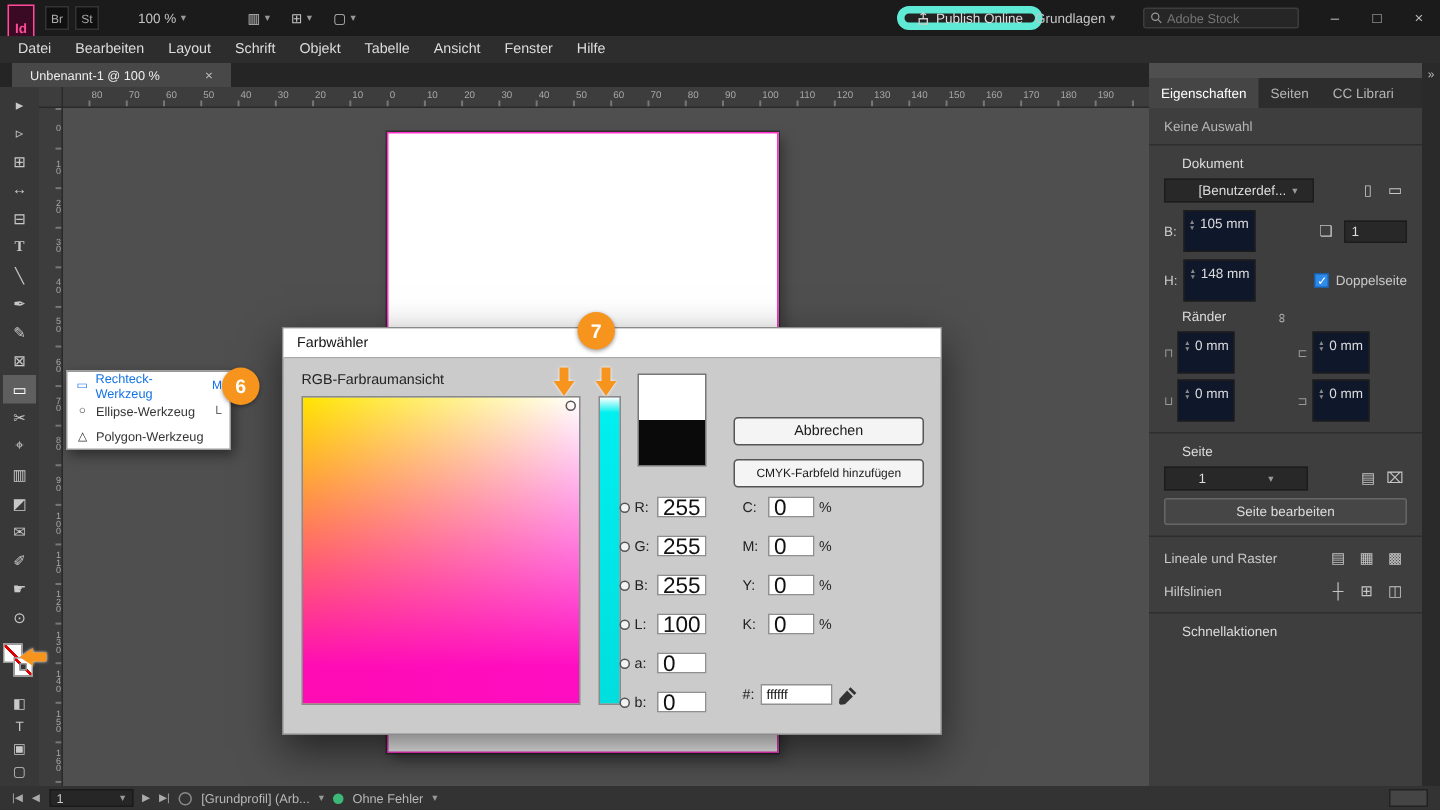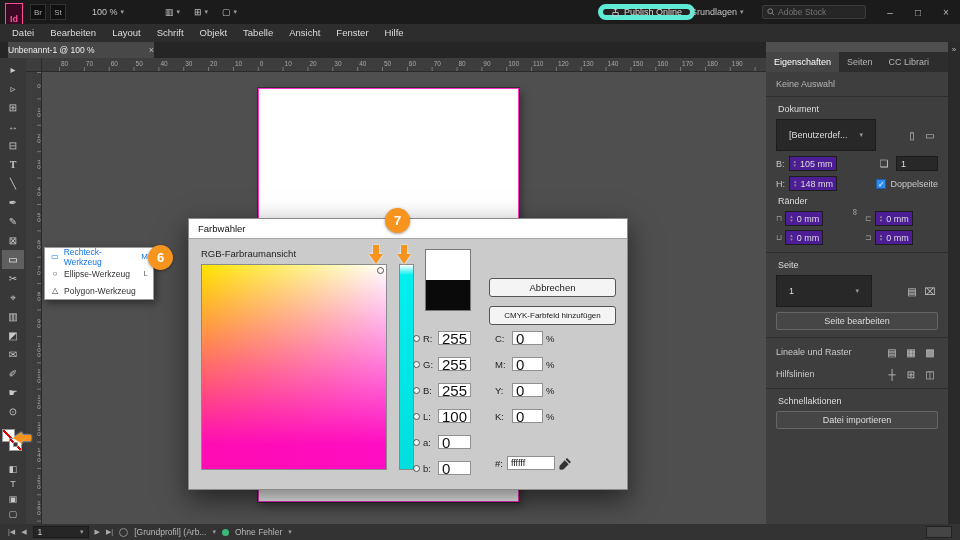--- a/index.html
+++ b/index.html
@@ -27,21 +27,21 @@
            color:#bbb;font-size:10px}
 
   
   .menubar{position:absolute;left:0;top:24px;width:960px;height:18px;background:#2d2d2d;
            display:flex;align-items:center;padding-left:4px}
   .menu-item{padding:0 8px;font-size:9.5px;color:#ddd;line-height:18px}
 
   
   .tabbar{position:absolute;left:0;top:42px;width:766px;height:16px;background:#252525}
   .doc-tab{position:absolute;left:8px;top:0;width:146px;height:16px;background:#484848;
-           display:flex;align-items:center;padding:0 0;gap:6px}
+           display:flex;align-items:center;padding:0 12px;gap:6px}
   .doc-tab .t-title{font-size:8.5px;color:#eee;white-space:nowrap}
   .doc-tab .t-close{margin-left:auto;color:#bbb;font-size:9px}
 
   
   .corner{position:absolute;left:26px;top:58px;width:16px;height:14px;background:#3d3d3d;
           border-right:1px solid #2a2a2a;border-bottom:1px solid #2a2a2a}
   .hruler{position:absolute;left:42px;top:58px;width:724px;height:14px;background:#3d3d3d;
           border-bottom:1px solid #2a2a2a;display:flex;padding-left:17px;
           background-image:linear-gradient(to right,#777 1px,transparent 1px);
           background-size:24.857px 4px;background-position:17px bottom;background-repeat:repeat-x}
@@ -125,27 +125,27 @@
 
   
   .rstrip{position:absolute;left:948px;top:42px;width:12px;height:482px;background:#2a2a2a;
           color:#bbb;font-size:8px;text-align:center;padding-top:3px}
   .rtabs{position:absolute;left:766px;top:52px;width:182px;height:20px;background:#2d2d2d;display:flex}
   .rtab{padding:0 8px;font-size:9px;color:#b5b5b5;line-height:20px;white-space:nowrap}
   .rtab.selected{background:#454545;color:#fff}
   .rbody{position:absolute;left:766px;top:72px;width:182px;height:452px;background:#3e3e3e;
          padding:7px 10px;font-size:9px;color:#c9c9c9}
   .sec-sep{border-top:1px solid #2e2e2e;margin:7px -10px 7px}
-  .sec-title{color:#ddd;margin:2px 2px 5px}
+  .sec-title{color:#ddd;margin:2px 12px 5px}
   .prow{display:flex;align-items:center;gap:4px;margin-bottom:5px}
-  .pselect{display:flex;align-items:center;background:#282828;border:1px solid #1c1c1c;height:32px;
-           padding:0 12px;gap:4px;color:#ddd}
+  .pselect{display:flex;align-items:center;background:#282828;border:1px solid #1c1c1c;height:16px;
+           padding:0 22px;gap:4px;color:#ddd}
   .pselect .caret{margin-left:auto}
-  .stepper{display:inline-flex;align-items:center;background:#4c1d95;border:1px solid #1c1c1c;height:15px;
-           padding:0 3px;gap:3px;color:#ddd}
+  .stepper{display:inline-flex;align-items:flex-end;background:#0f172a;border:1px solid #1c1c1c;height:15px;
+           padding:13px 3px;gap:3px;color:#ddd}
   .st-arrows{display:flex;flex-direction:column;font-size:4.5px;line-height:4px;color:#8a8a8a}
   .pfield{background:#282828;border:1px solid #1c1c1c;height:15px;padding:0 4px;color:#ddd;
           display:flex;align-items:center}
   .checkbox{width:10px;height:10px;background:#2d8ceb;border:1px solid #1c5ea8;color:#fff;font-size:8px;
             line-height:9px;text-align:center;flex:none}
   .pbtn{width:100%;height:18px;background:#464646;border:1px solid #666;border-radius:2px;color:#ddd;
         font-size:9px;display:flex;align-items:center;justify-content:center;margin-top:4px}
   .picon{width:16px;height:14px;display:flex;align-items:center;justify-content:center;color:#c5c5c5;
          font-size:10px;border:1px solid transparent}
   .mgrid{display:grid;grid-template-columns:1fr 1fr;gap:4px 16px;position:relative}
@@ -610,21 +610,20 @@
             <span>⊞</span>
           </span>
           <span class="picon">
             <span>◫</span>
           </span>
         </div>
     </div>
     <div class="sec-sep"></div>
 
     <div class="sec-title">Schnellaktionen</div>
-    <div class="pbtn">Datei importieren</div>
   </div>
 
   <div class="statusbar">
     <span class="sb-nav">|◀</span>
     <span class="sb-nav">◀</span>
     <span class="sb-box">
       <span>1</span>
       <span class="caret">▾</span>
     </span>
     <span class="sb-nav">▶</span>

